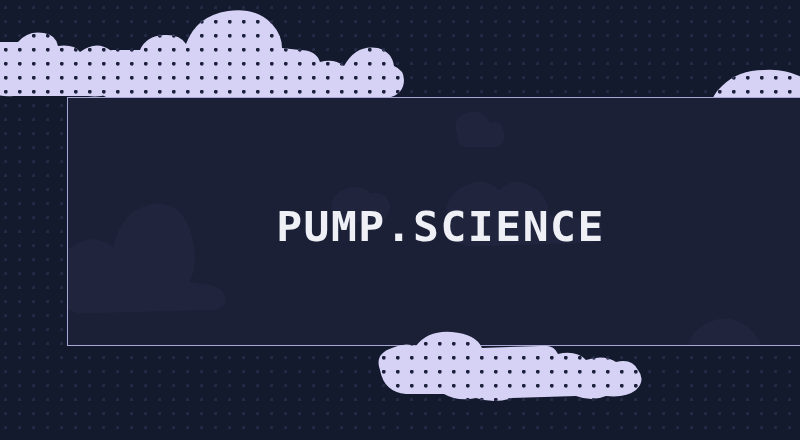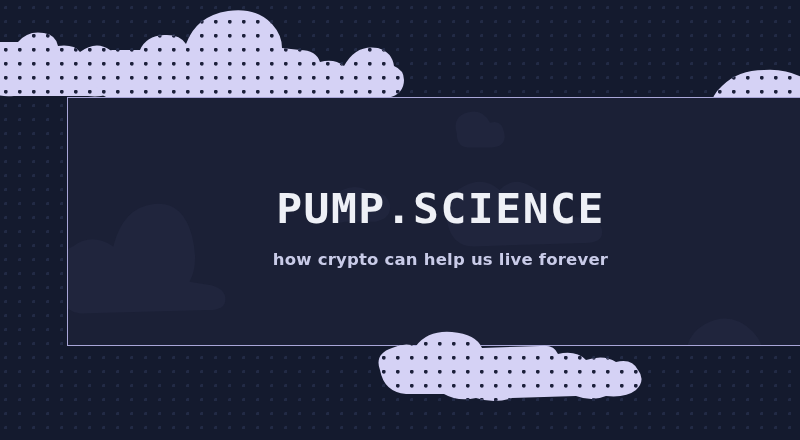--- a/index.html
+++ b/index.html
@@ -162,21 +162,20 @@
                  Q 132,120 118,120 L 10,122 Q -8,120 -10,104 Z"></path>
         <path d="M 520,152 Q 514,136 534,128 Q 556,120 574,132 Q 586,140 584,154
                  L 600,156 Q 610,158 608,164 Q 606,170 594,170 L 540,170
                  Q 522,168 520,152 Z"></path>
       </g>
     </svg>
   </div>
 
   <div id="hero-text">
     <h1 id="hero-title">PUMP.SCIENCE</h1>
-    <p id="hero-subtitle">how crypto can help us live forever</p>
   </div>
 </section>
 
 <div id="clouds-front">
   <svg class="cloud-svg" viewBox="0 0 800 440" xmlns="http://www.w3.org/2000/svg">
     <defs>
       <pattern id="cloudDots3" x="4" y="6" width="14" height="14" patternUnits="userSpaceOnUse">
         <circle cx="1.8" cy="1.8" r="1.9" fill="#1b1f3a"></circle>
       </pattern>
     </defs>

